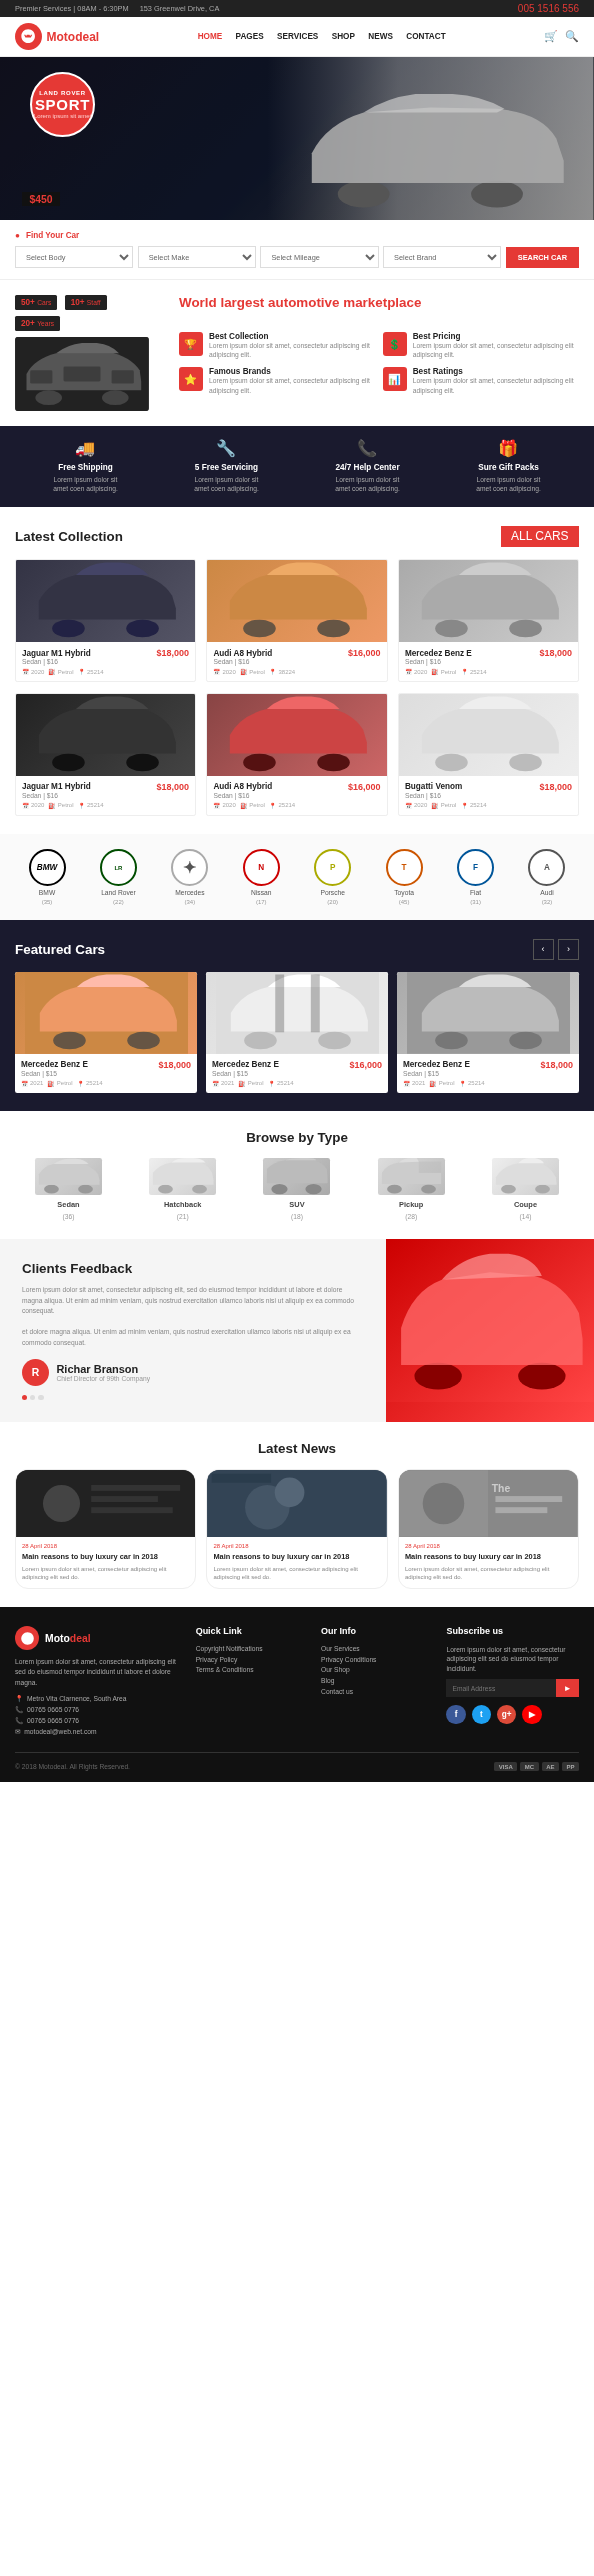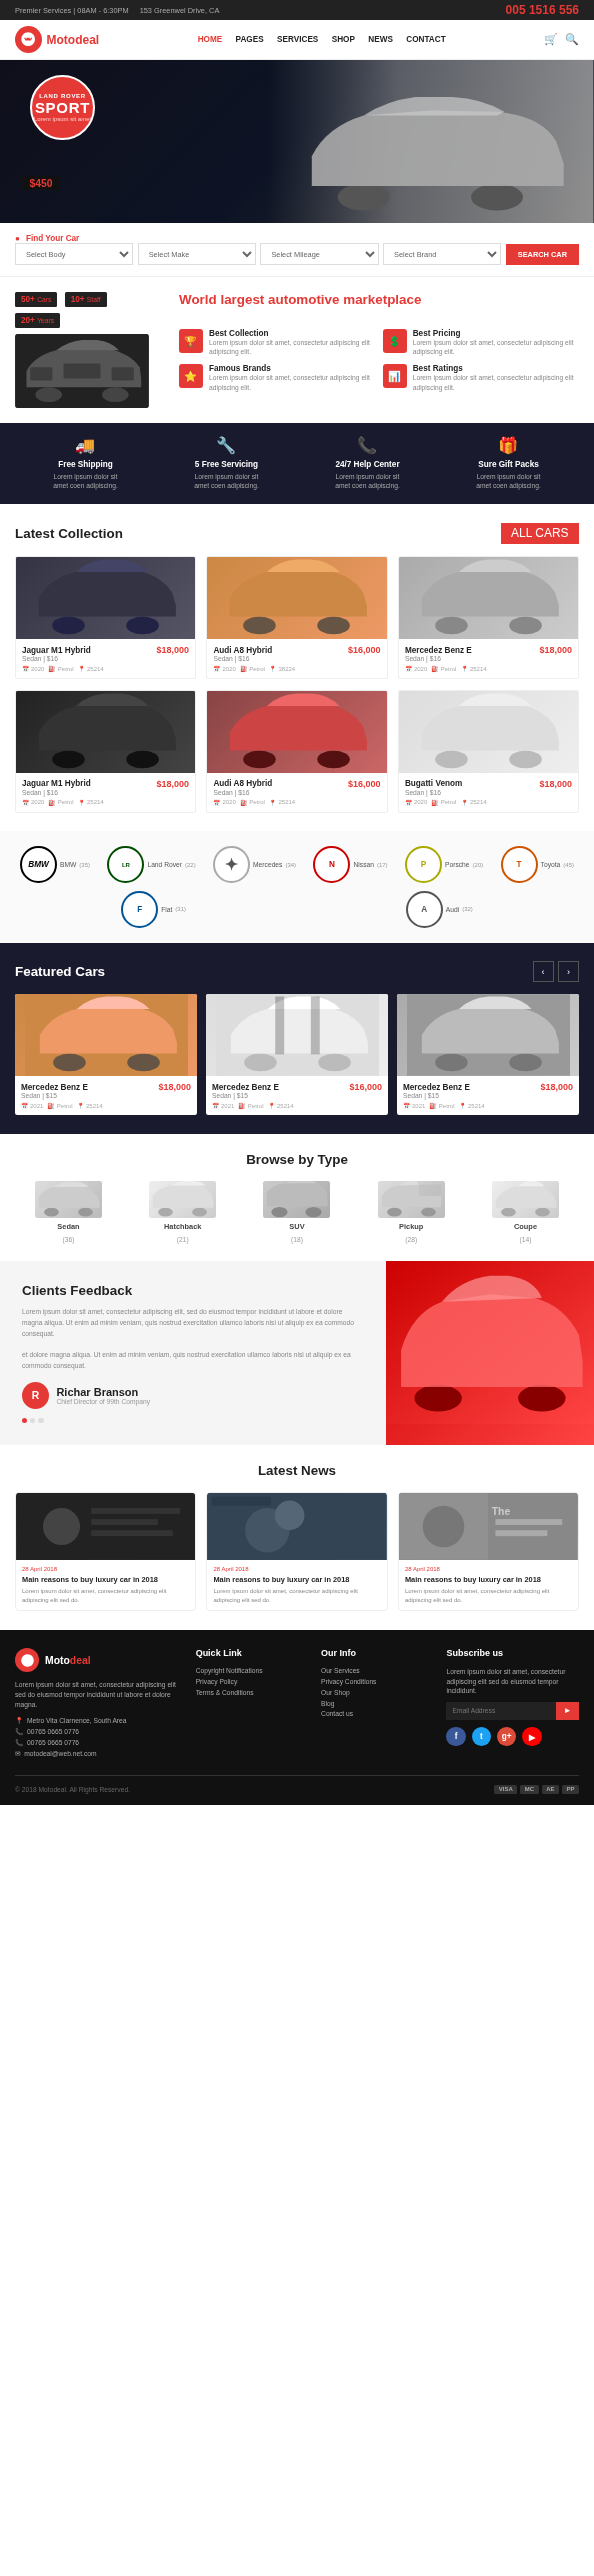--- a/index.html
+++ b/index.html
@@ -1,42 +1,42 @@
 <!DOCTYPE html>
 <html style="font-size:12px"><head>
   <meta charset="utf-8">
   <style>
     * { margin: 0; padding: 0; box-sizing: border-box; }
     body { font-family: Arial, sans-serif; font-size: 9px; background: #fff; width: 594px; }
 
     
     .top-bar { background: #222; color: #aaa; padding: 3px 15px; display: flex; justify-content: space-between; align-items: center; font-size: 7.4px; }
     .top-bar-left { display: flex; gap: 11px; }
-    .top-bar-right { color: #e53935; font-weight: bold; font-size: 12px; }
+    .top-bar-right { color: #e53935; font-weight: normal; font-size: 10px; }
 
     
     .header { background: #fff; padding: 6px 15px; display: flex; justify-content: space-between; align-items: center; border-bottom: 0.7px solid #eee; }
     .logo { display: flex; align-items: center; gap: 4.5px; }
     .logo-icon { width: 27px; height: 27px; background: #e53935; border-radius: 50%; display: flex; align-items: center; justify-content: center; }
     .logo-icon svg { width: 16.3px; height: 16.3px; fill: white; }
     .logo-text { font-size: 12px; font-weight: bold; color: #222; }
     .logo-text span { color: #e53935; }
     nav { display: flex; gap: 13.4px; align-items: center; }
     nav a { text-decoration: none; color: #222; font-size: 8.2px; font-weight: 700; text-transform: uppercase; }
     nav a.active { color: #e53935; }
     .nav-icons { display: flex; gap: 7.4px; align-items: center; }
     .nav-icon { font-size: 11px; color: #333; cursor: pointer; }
 
     
     .hero { position: relative; background: linear-gradient(135deg, #1a1a2e 0%, #16213e 50%, #555 100%); height: 163px; overflow: hidden; display: flex; align-items: center; }
     .hero-overlay { position: absolute; inset: 0; background: rgba(0,0,0,0.4); }
 
     
     .search-section { background: #fff; padding: 11px 15px; border-bottom: 1.5px solid #eee; }
-    .search-title { color: #e53935; font-size: 8.2px; font-weight: bold; }
+    .search-title { color: #e53935; font-size: 8.2px; font-weight: bold; margin-bottom: 6px; }
     .search-row { display: flex; gap: 4.5px; align-items: center; }
     .search-select { flex: 1; padding: 4.5px 6px; border: 0.7px solid #ddd; font-size: 7.4px; color: #666; background: #fff; }
     .search-btn { background: #e53935; color: white; border: none; padding: 6px 12px; font-size: 7.4px; font-weight: bold; cursor: pointer; white-space: nowrap; }
 
     
     .features-section { display: flex; padding: 15px; gap: 15px; background: #fff; }
     .features-left { flex: 0 0 149px; position: relative; }
     .stats-row { display: flex; gap: 7.4px; margin-bottom: 6px; }
     .stat-badge { background: #222; color: white; padding: 3px 6px; font-size: 8.2px; font-weight: bold; border-radius: 1.5px; }
     .stat-badge span { color: #e53935; }
@@ -77,21 +77,21 @@
     .car-orange { background: linear-gradient(135deg, #c84, #e96); }
     .car-silver { background: linear-gradient(135deg, #aaa, #ccc); }
     .car-dark { background: linear-gradient(135deg, #222, #444); }
     .car-red { background: linear-gradient(135deg, #844, #c66); }
     .car-white { background: linear-gradient(135deg, #ddd, #eee); }
 
     
     .brands-section { padding: 15px; background: #fafafa; }
     .brands-title { text-align: center; font-size: 13.4px; font-weight: bold; color: #222; margin-bottom: 13.4px; }
     .brands-grid { display: flex; justify-content: space-around; align-items: center; flex-wrap: wrap; gap: 7.4px; }
-    .brand-item { display: flex; flex-direction: row; align-items: center; gap: 3px; cursor: pointer; }
+    .brand-item { display: flex; flex-direction: column; align-items: center; gap: 3px; cursor: pointer; }
     .brand-logo { width: 37px; height: 37px; border-radius: 50%; border: 0.7px solid #ddd; background: white; display: flex; align-items: center; justify-content: center; font-size: 13.4px; font-weight: bold; color: #333; }
     .brand-name { font-size: 6.7px; color: #555; text-align: center; }
     .brand-count { font-size: 6px; color: #999; }
 
     
     .featured-section { background: #1a1a2e; padding: 18.6px 15px; }
     .featured-header { display: flex; justify-content: space-between; align-items: center; margin-bottom: 12px; }
     .featured-title { font-size: 13.4px; font-weight: bold; color: white; }
     .nav-arrows { display: flex; gap: 4.5px; }
     .nav-arrow { width: 21px; height: 21px; border: 0.7px solid #555; background: transparent; color: white; cursor: pointer; display: flex; align-items: center; justify-content: center; font-size: 9px; }
@@ -118,21 +118,21 @@
     .feedback-author-role { font-size: 6.7px; color: #999; }
     .feedback-dots { display: flex; gap: 3px; margin-top: 9px; }
     .feedback-dot { width: 5.2px; height: 5.2px; border-radius: 50%; background: #ddd; }
     .feedback-dot.active { background: #e53935; }
     .feedback-right { flex: 0 0 208px; background: linear-gradient(135deg, #c00, #f44); position: relative; overflow: hidden; }
 
     
     .news-section { padding: 18.6px 15px; }
     .news-title { text-align: center; font-size: 13.4px; font-weight: bold; color: #222; margin-bottom: 13.4px; }
     .news-grid { display: grid; grid-template-columns: repeat(3, 1fr); gap: 10.4px; }
-    .news-card { border: 0.7px solid #eee; border-radius: 4px; overflow: hidden; }
+    .news-card { border: 0.7px solid #eee; border-radius: 13px; overflow: hidden; }
     .news-img { width: 100%; height: 67px; background: linear-gradient(135deg, #555, #888); display: flex; align-items: center; justify-content: center; color: #ccc; font-size: 7.4px; }
     .news-img-dark { background: linear-gradient(135deg, #222, #555); }
     .news-img-green { background: linear-gradient(135deg, #345, #567); }
     .news-body { padding: 6px; }
     .news-date { font-size: 6px; color: #e53935; margin-bottom: 3px; }
     .news-card-title { font-size: 7.4px; font-weight: bold; color: #222; margin-bottom: 3px; line-height: 1.3; }
     .news-desc { font-size: 6px; color: #888; line-height: 1.4; }
 
     
     .footer { background: #111; color: #aaa; padding: 18.6px 15px 11px; }
@@ -161,21 +161,21 @@
 
     
     .hero-visual { position: absolute; right: 0; top: 0; width: 55%; height: 100%; overflow: hidden; }
 
     .car-shape-svg { width: 100%; height: 100%; }
 
     
     .brand-badge { position: absolute; top: 15px; left: 30px; z-index: 3; background: #e53935; border-radius: 50%; width: 65px; height: 65px; display: flex; flex-direction: column; align-items: center; justify-content: center; color: white; border: 2.2px solid #fff; }
     .brand-badge-name { font-size: 6px; font-weight: bold; letter-spacing: 0.7px; }
     .brand-badge-big { font-size: 15px; font-weight: 900; letter-spacing: 0.7px; }
-    .price-tag-hero { background: #111; color: #e53935; padding: 1.5px 7.4px; font-size: 10.4px; font-weight: bold; border-radius: 0; position: absolute; bottom: 33px; left: 22px; z-index: 3; }
+    .price-tag-hero { background: #111; color: #e53935; padding: 1.5px 7.4px; font-size: 10.4px; font-weight: bold; border-radius: 0; position: absolute; bottom: 14px; left: 22px; z-index: 3; }
   </style>
 </head>
 <body>
 
 <div class="top-bar">
   <div class="top-bar-left">
     <span>Premier Services | 08AM - 6:30PM</span>
     <span>153 Greenwel Drive, CA</span>
   </div>
   <div class="top-bar-right">005 1516 556</div>

